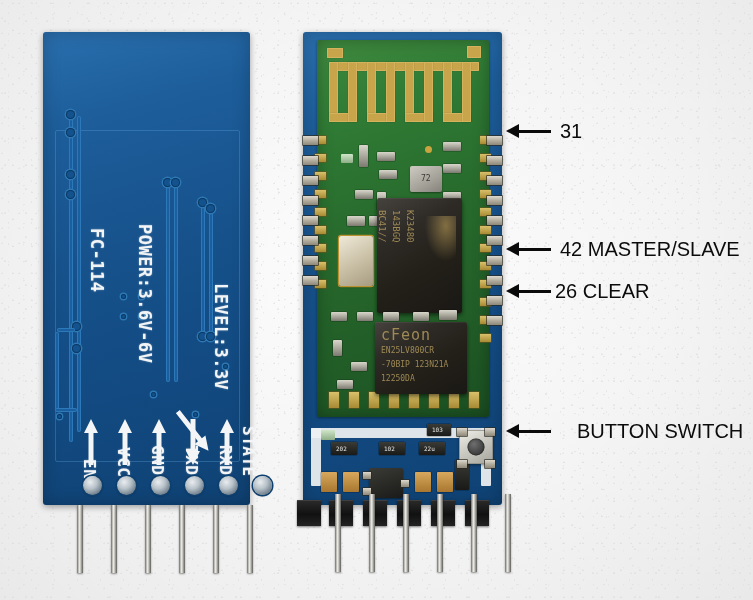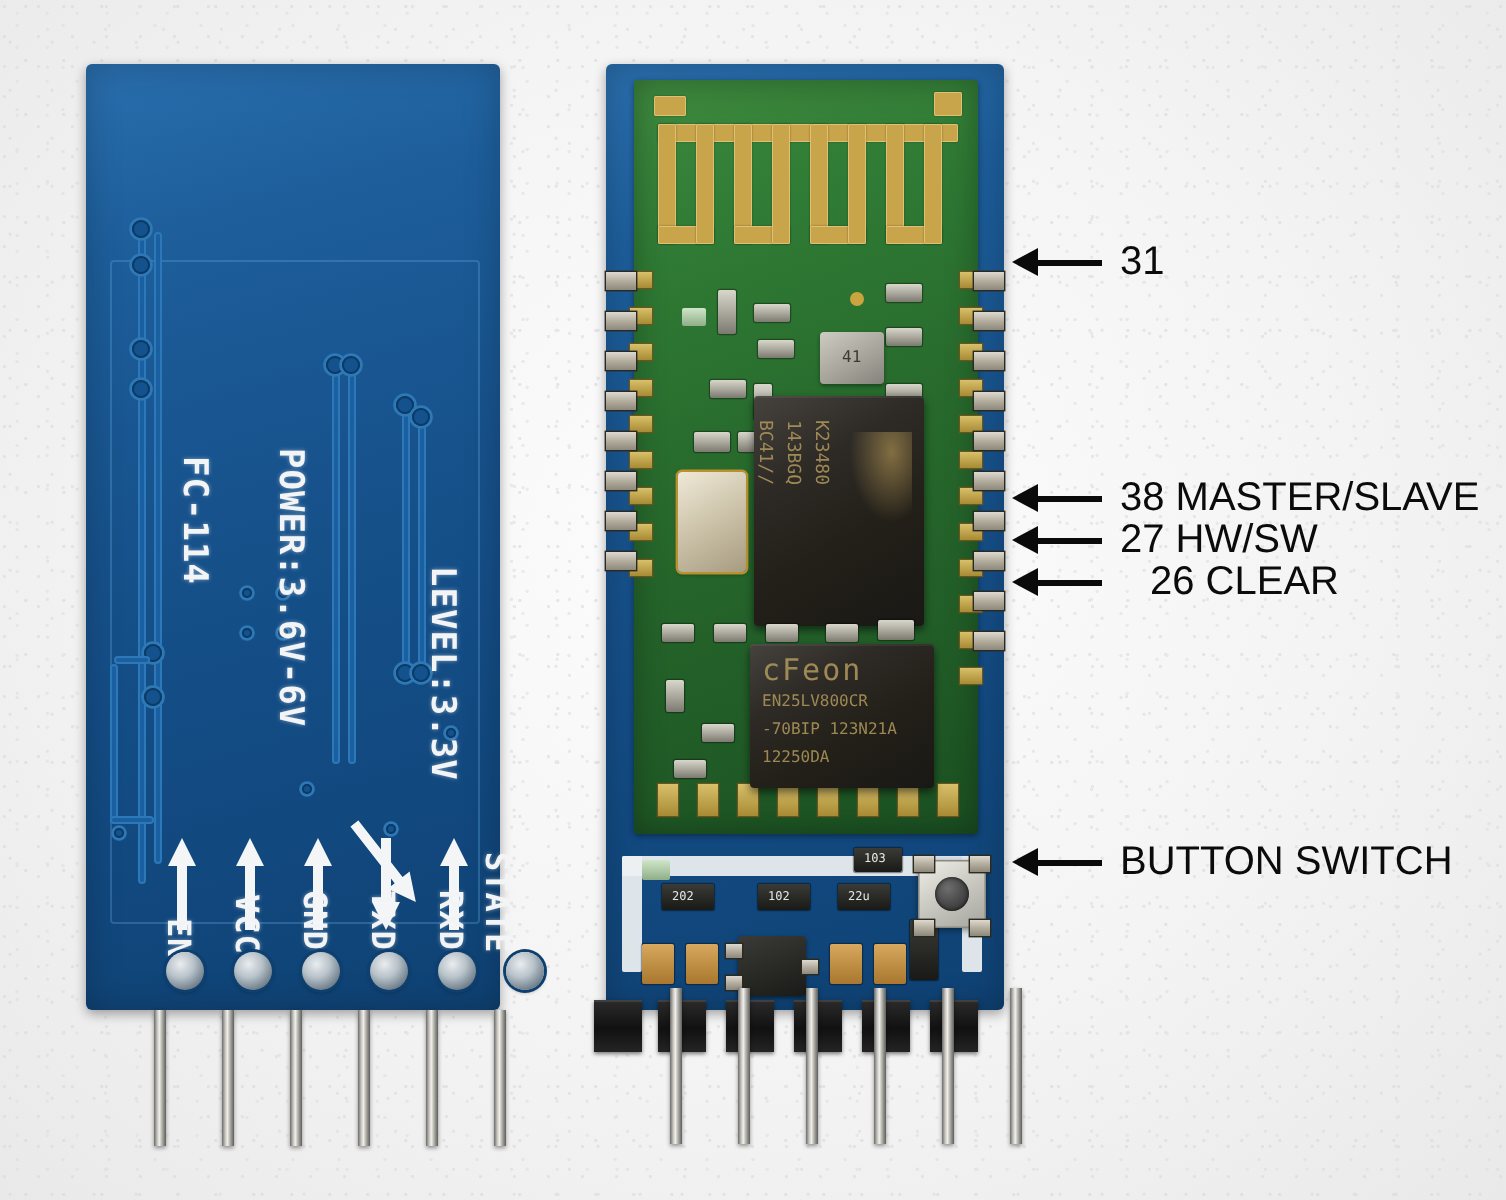--- a/index.html
+++ b/index.html
@@ -258,21 +258,21 @@
       <div class="smd" style="left:38px;top:150px;width:18px;height:9px;"></div>
       <div class="smd" style="left:60px;top:152px;width:9px;height:18px;"></div>
       <div class="smd" style="left:30px;top:176px;width:18px;height:10px;"></div>
       <div class="smd" style="left:52px;top:176px;width:18px;height:10px;"></div>
       <div class="smdgrn" style="left:24px;top:114px;width:12px;height:9px;"></div>
       <div class="via" style="left:108px;top:106px;width:7px;height:7px;background:#caa43e;box-shadow:none;"></div>
 
       <div style="position:absolute;left:93px;top:126px;width:32px;height:26px;border-radius:2px;
                   background:linear-gradient(150deg,#cdcbc2,#a4a199 60%,#84827a);
                   box-shadow:0 1px 2px rgba(0,0,0,.4);">
-        <span class="chiptxt" style="left:11px;top:8px;font-size:8px;color:#3b3a35;opacity:1;">41</span>
+        <span class="chiptxt" style="left:11px;top:8px;font-size:8px;color:#3b3a35;opacity:1;">72</span>
       </div>
 
       <div class="xtal" style="left:22px;top:196px;width:34px;height:50px;"></div>
 
       <div class="bigchip" style="left:60px;top:158px;width:85px;height:115px;">
         <span class="chiptxt" style="left:10px;top:12px;font-size:9px;
               transform-origin:0 0;transform:rotate(90deg);">BC41//</span>
         <span class="chiptxt" style="left:24px;top:12px;font-size:9px;
               transform-origin:0 0;transform:rotate(90deg);">143BGQ</span>
         <span class="chiptxt" style="left:38px;top:12px;font-size:9px;
@@ -373,34 +373,29 @@
 
   <div class="ann" style="left:506px;top:121px;">
     <div class="head"></div>
     <div class="shaft" style="width:32px;"></div>
     <div class="txt" style="margin-left:9px;">31</div>
   </div>
 
   <div class="ann" style="left:506px;top:239px;">
     <div class="head"></div>
     <div class="shaft" style="width:32px;"></div>
-    <div class="txt" style="margin-left:9px;">38 MASTER/SLAVE</div>
-  </div>
-
-  <div class="ann" style="left:506px;top:260px;">
-    <div class="head"></div>
-    <div class="shaft" style="width:32px;"></div>
-    <div class="txt" style="margin-left:9px;">27 HW/SW</div>
-  </div>
+    <div class="txt" style="margin-left:9px;">42 MASTER/SLAVE</div>
+  </div>
+
 
   <div class="ann" style="left:506px;top:281px;">
     <div class="head"></div>
     <div class="shaft" style="width:32px;"></div>
-    <div class="txt" style="margin-left:24px;">26 CLEAR</div>
+    <div class="txt" style="margin-left:4px;">26 CLEAR</div>
   </div>
 
 
   <div class="ann" style="left:506px;top:421px;">
     <div class="head"></div>
     <div class="shaft" style="width:32px;"></div>
-    <div class="txt" style="margin-left:9px;">BUTTON SWITCH</div>
+    <div class="txt" style="margin-left:26px;">BUTTON SWITCH</div>
   </div>
 </div>
 
 </body></html>

